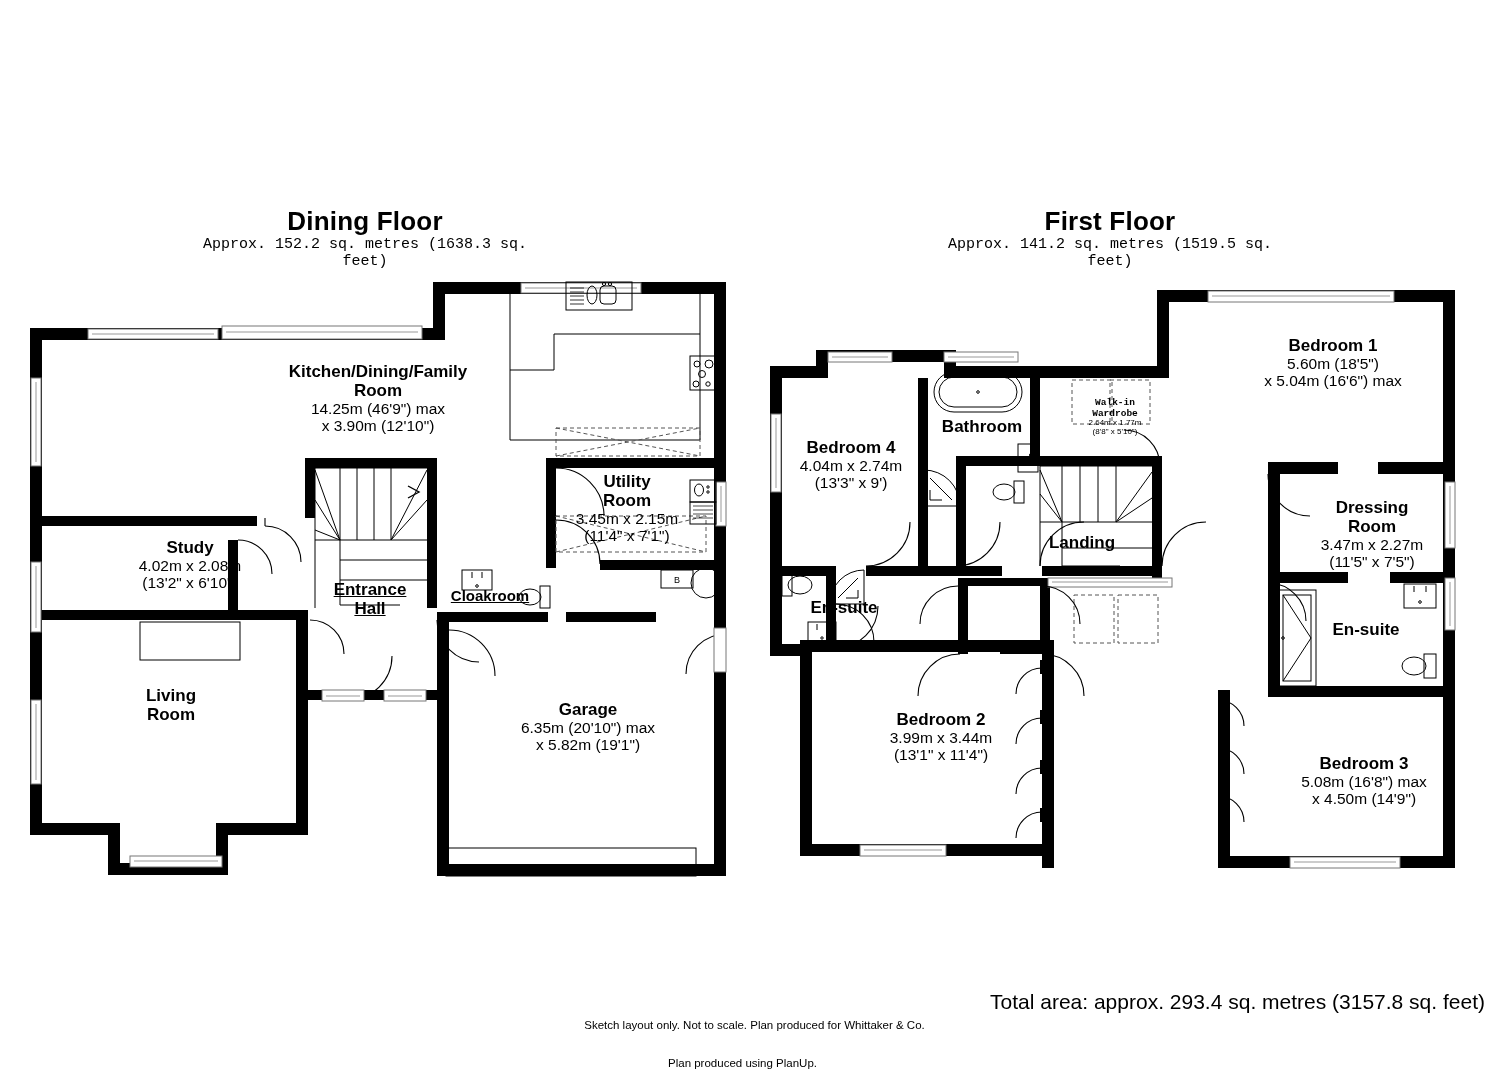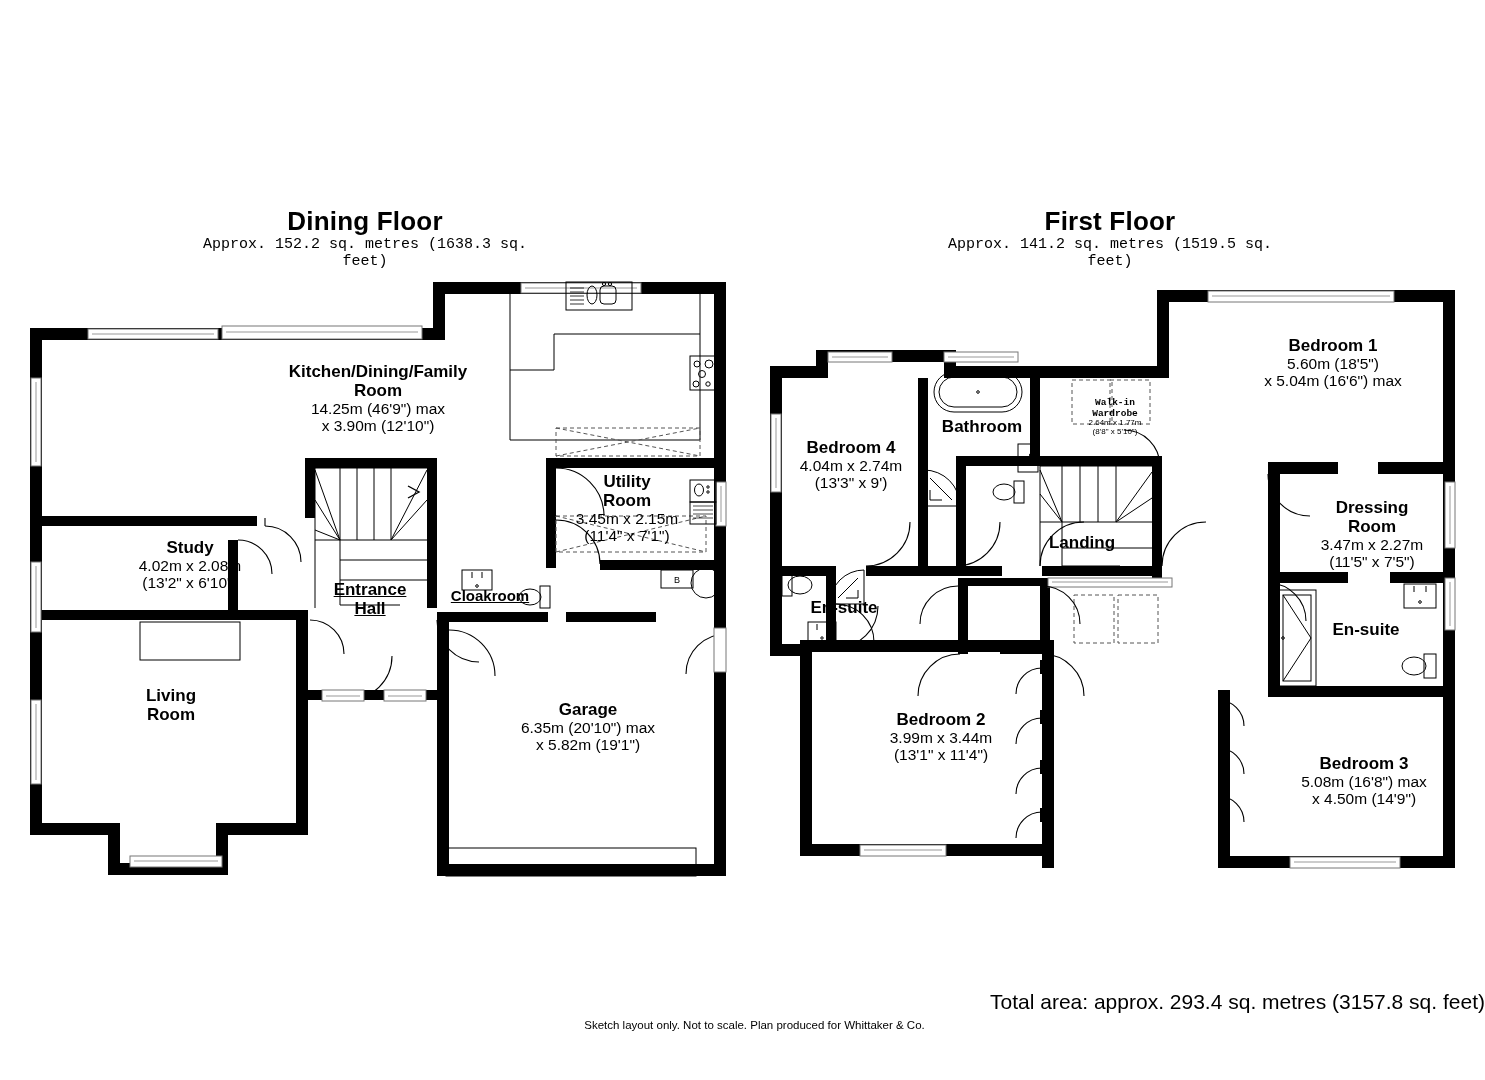--- a/index.html
+++ b/index.html
@@ -456,14 +456,15 @@
   <div class="lbl" style="left:778px;top:598px;width:132px;">
     <div class="nm">En-suite</div>
   </div>
 
   <div class="lbl" style="left:1300px;top:620px;width:132px;">
     <div class="nm">En-suite</div>
   </div>
 
   <div class="footer-total" style="left:0;top:990px;">Total area: approx. 293.4 sq. metres (3157.8 sq. feet)</div>
   <div class="footer-note" style="left:0;top:1019px;margin-left:12px;">Sketch layout only. Not to scale. Plan produced for Whittaker &amp; Co.</div>
+  <div class="footer-plan" style="left:0;top:1057px;">Plan produced using PlanUp.</div>
 
 </div>
 
 </body></html>

